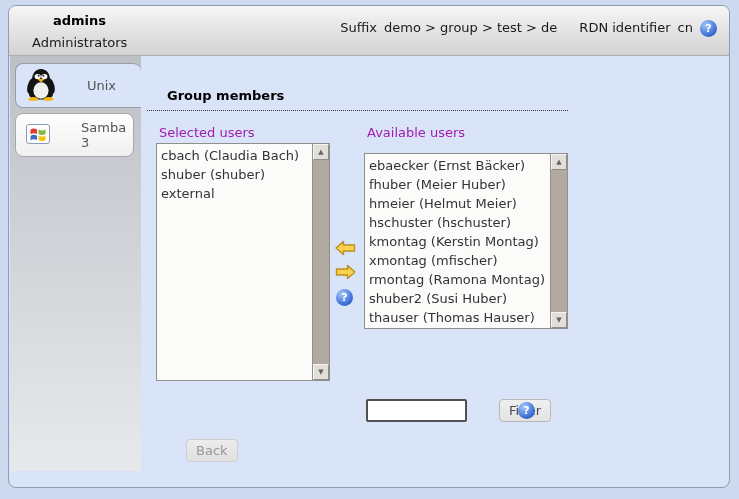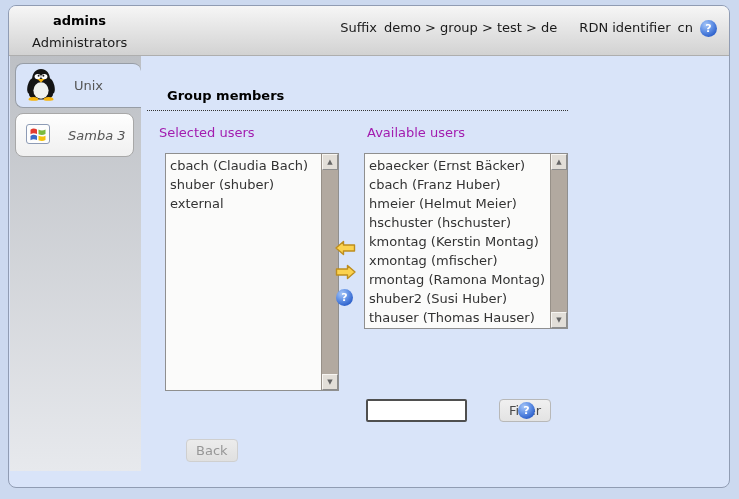--- a/index.html
+++ b/index.html
@@ -40,55 +40,54 @@
     color: #fff; font-weight: bold; font-size: 11px; line-height: 1;
     display: inline-flex; align-items: center; justify-content: center;
     cursor: pointer; flex: 0 0 auto;
   }
   
   .sidebar {
     position: absolute; left: 1px; top: 50px; width: 131px; height: 415px;
     background: linear-gradient(#bdc0c5, #e7e9ed);
   }
   .tab {
-    position: absolute; display: flex; align-items: center; gap: 18px;
+    position: absolute; display: flex; align-items: center; gap: 31px;
     padding-left: 10px; color: #555; cursor: pointer;
   }
   .tab-unix {
     left: 5px; top: 7px; width: 126px; height: 45px;
     background: #d9e4f9;
     border: 1px solid #979da6; border-right: none;
     border-radius: 8px 8px 0 8px;
   }
   .tab-samba {
     left: 5px; top: 57px; width: 119px; height: 44px;
     background: linear-gradient(#fefefe, #f0f0f0);
     border: 1px solid #a8a8a8;
     border-radius: 8px;
-    font-style: italic;
   }
   
   .section-title {
     position: absolute; left: 138px; top: 82px; width: 421px;
     font-weight: bold; color: #000000;
     padding: 0 0 7px 20px;
     border-bottom: 1px dotted #333;
   }
   .col-label { position: absolute; color: #a21caf; }
   .label-selected { left: 150px; top: 119px; }
   .label-available { left: 358px; top: 119px; }
 
   .listbox {
     position: absolute;
     background: #fbfbfa;
     border: 1px solid #8f8f8f;
     overflow: hidden;
     color: #333;
   }
-  .listbox-selected { left: 147px; top: 147px; width: 174px; height: 238px; margin-left: 9px; }
+  .listbox-selected { left: 147px; top: 137px; width: 174px; height: 238px; }
   .listbox-available { left: 355px; top: 147px; width: 204px; height: 176px; }
   .list-inner {
     position: absolute; left: 0; top: 0; right: 17px; bottom: 0;
     padding: 2px 0 0 4px; line-height: 19px; white-space: nowrap; overflow: hidden;
   }
   .list-item { cursor: default; }
   .scrollbar {
     position: absolute; right: 0; top: 0; bottom: 0; width: 17px;
     background: #b2a9a0; border-left: 1px solid #979088;
   }
@@ -202,21 +201,21 @@
         </div>
       <div class="scroll-btn down">
           <span>▼</span>
         </div>
     </div>
   </div>
 
   <div class="listbox listbox-available">
     <div class="list-inner">
         <div class="list-item">ebaecker (Ernst Bäcker)</div>
-        <div class="list-item">cbach (Franz Huber)</div>
+        <div class="list-item">fhuber (Meier Huber)</div>
         <div class="list-item">hmeier (Helmut Meier)</div>
         <div class="list-item">hschuster (hschuster)</div>
         <div class="list-item">kmontag (Kerstin Montag)</div>
         <div class="list-item">xmontag (mfischer)</div>
         <div class="list-item">rmontag (Ramona Montag)</div>
         <div class="list-item">shuber2 (Susi Huber)</div>
         <div class="list-item">thauser (Thomas Hauser)</div>
       </div>
     <div class="scrollbar">
       <div class="scroll-btn up">

